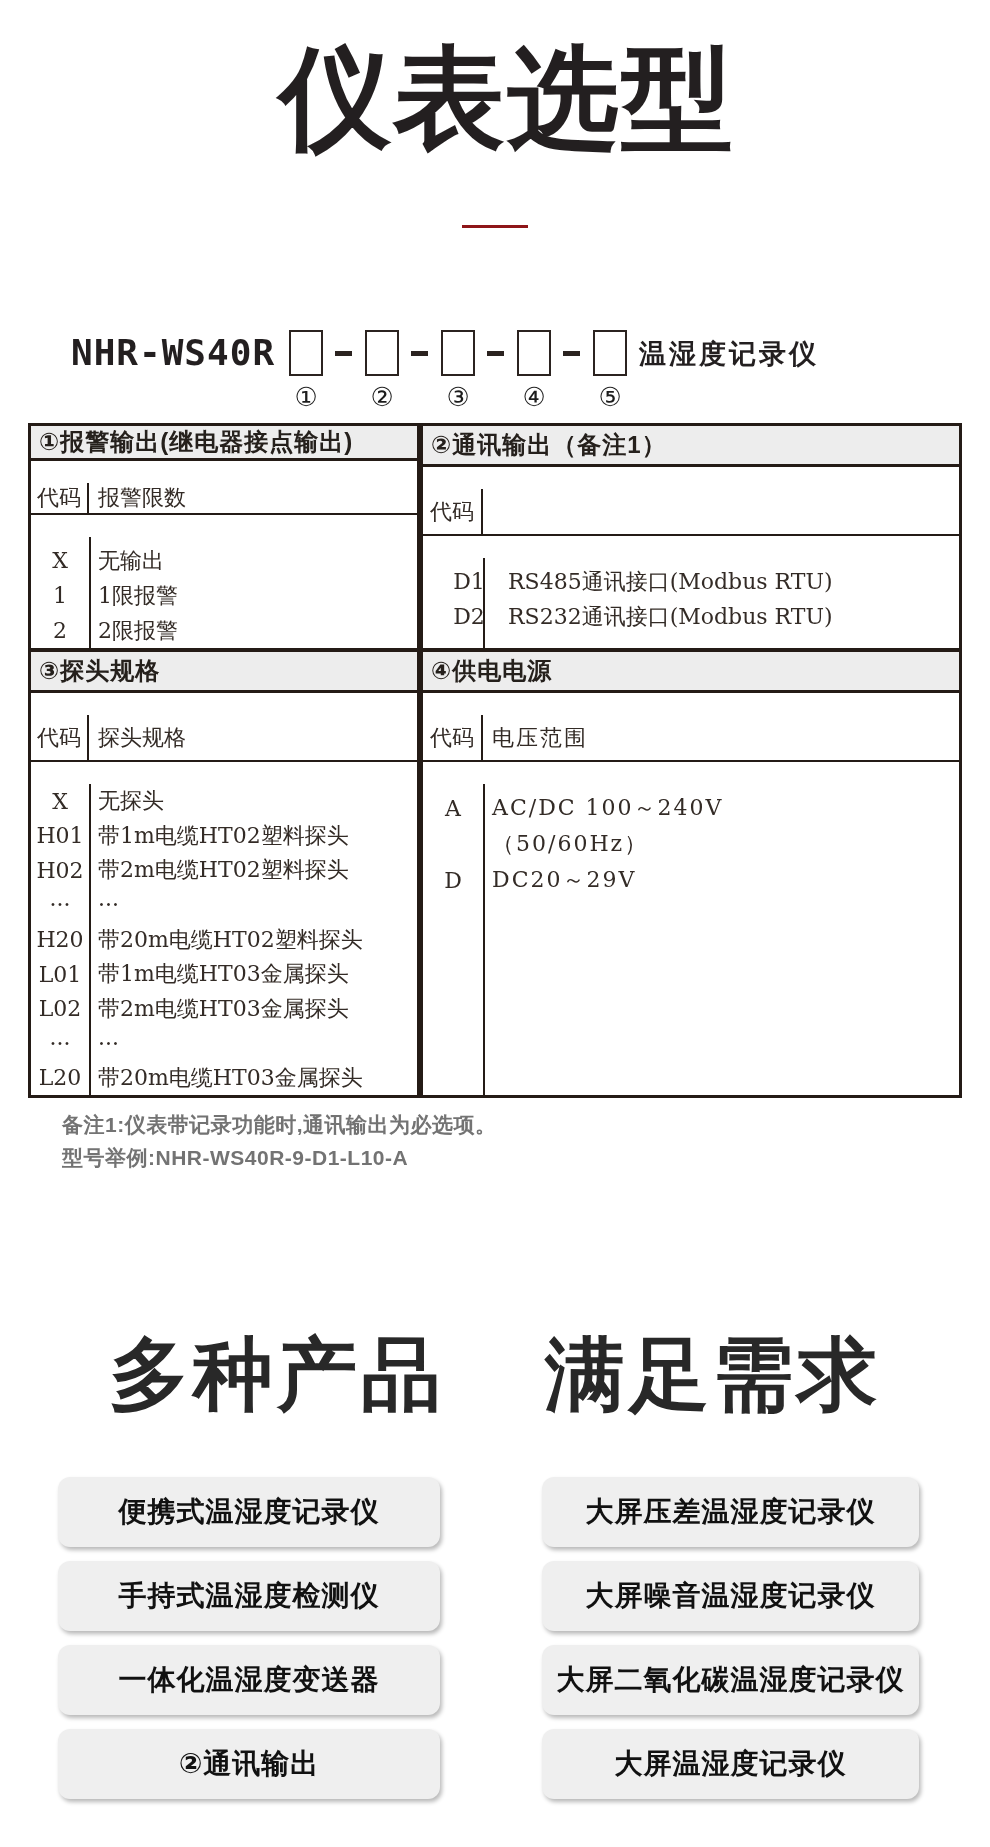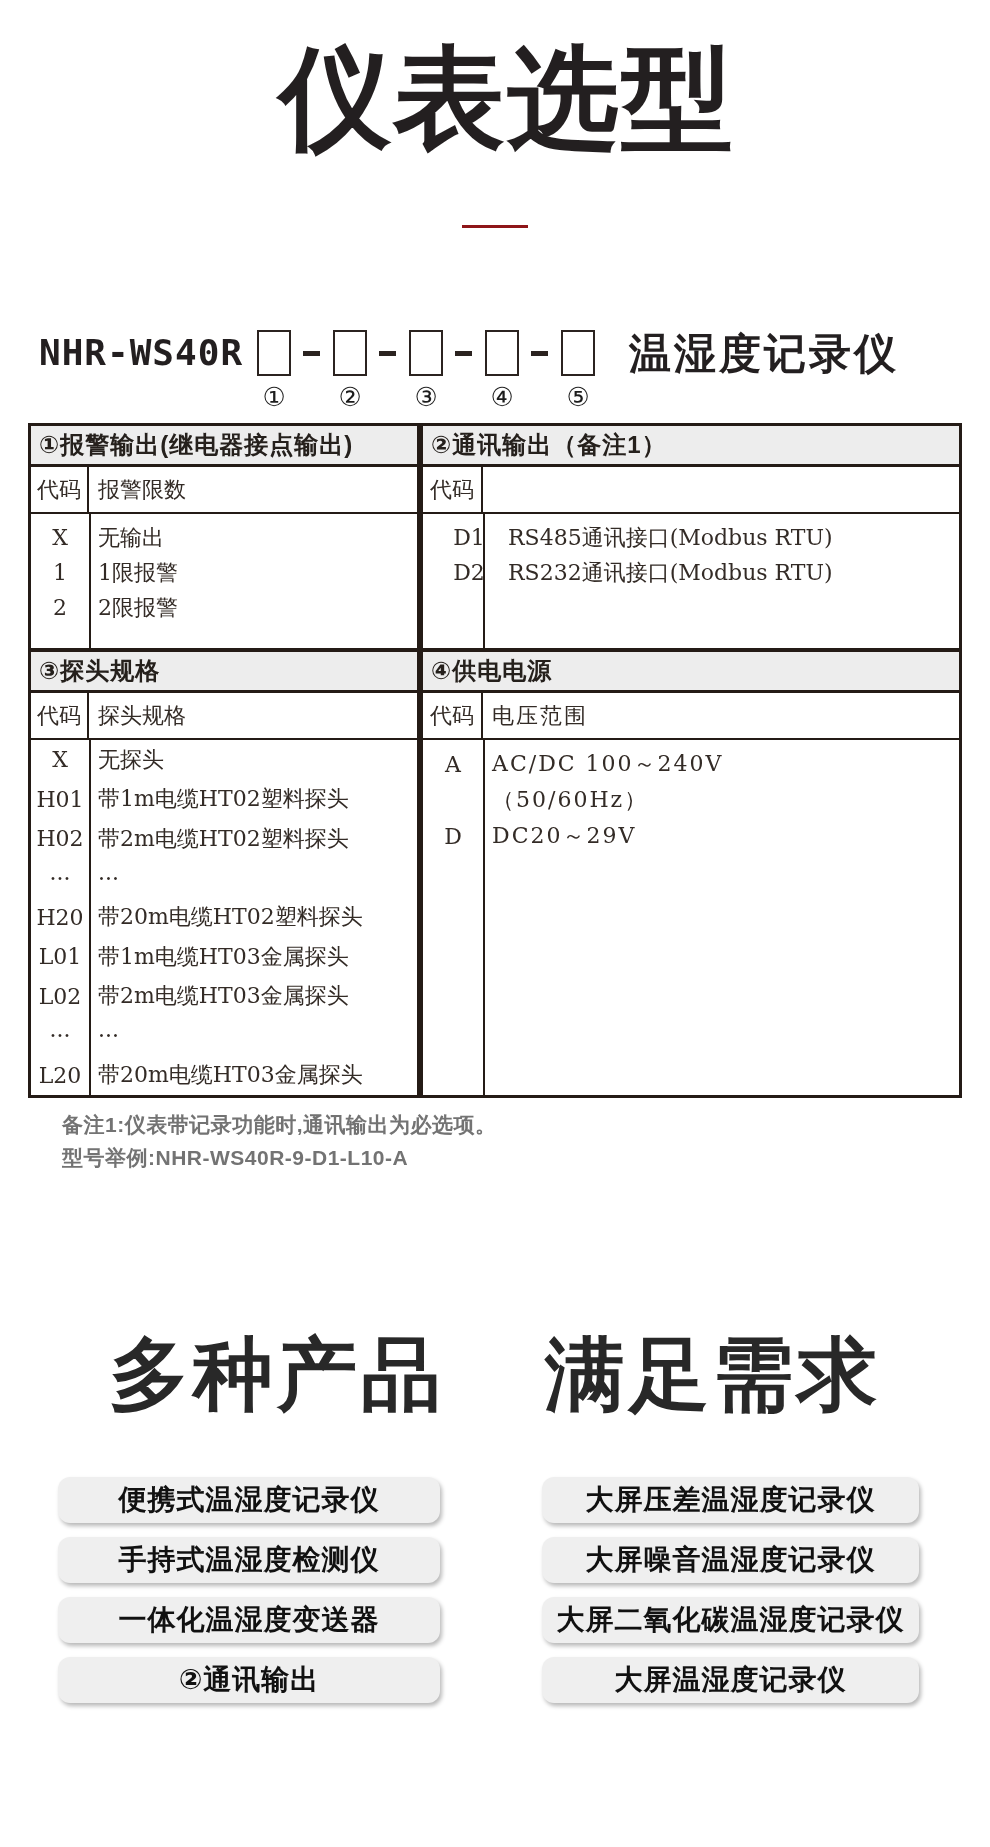--- a/index.html
+++ b/index.html
@@ -21,57 +21,57 @@
     text-align:center;font-size:112px;line-height:130px;font-weight:900;
     color:var(--text-dark);letter-spacing:2px;
   }
   .title-accent{
     position:absolute;top:225px;left:50%;transform:translateX(-50%);
     width:66px;height:3px;background:var(--accent-red);
   }
 
   
   .model-line{
-    position:absolute;top:330px;left:39px;
+    position:absolute;top:330px;left:71px;
     display:flex;align-items:flex-start;
     color:var(--text-dark);
   }
   .model-prefix{
     font-size:36px;font-weight:800;line-height:46px;letter-spacing:1px;
     font-family:"DejaVu Sans Mono","Liberation Mono",monospace;
   }
   .model-slots{display:flex;margin-left:14px;}
   .model-slot{display:flex;flex-direction:column;align-items:center;position:relative;}
   .model-slot + .model-slot{margin-left:42px;}
   .model-slot + .model-slot::before{
     content:"";position:absolute;left:-30px;top:21px;width:17px;height:5px;
     background:#2b2320;
   }
   .model-box{width:34px;height:46px;border:2px solid #2b2320;background:#fff;}
   .model-slot-num{margin-top:7px;font-size:26px;line-height:28px;color:#1c1c1c;}
   .model-suffix{
-    margin-left:34px;font-size:42px;font-weight:700;line-height:48px;letter-spacing:3px;
+    margin-left:12px;font-size:27px;font-weight:700;line-height:48px;letter-spacing:3px;
   }
 
   
   .spec-table{
     position:absolute;top:423px;left:28px;width:934px;height:675px;
     border:3px solid var(--table-border);background:#fff;
     display:grid;
     grid-template-columns:386px 6px 1fr;
     grid-template-rows:222px 4px 1fr;
     color:var(--body-text);
   }
   .vdiv{grid-column:2;grid-row:1/4;background:var(--table-border);}
   .hdiv{grid-row:2;grid-column:1/4;background:var(--table-border);}
   .q1{grid-column:1;grid-row:1;}
   .q2{grid-column:3;grid-row:1;}
   .q3{grid-column:1;grid-row:3;}
   .q4{grid-column:3;grid-row:3;}
-  .half{display:flex;flex-direction:column;overflow:hidden;}
+  .half{display:flex;flex-direction:column;overflow:hidden;gap:22px;}
   .sec-title{
     height:41px;background:var(--table-header-bg);
     border-bottom:3px solid var(--table-border);
     display:flex;align-items:center;padding-left:8px;
     font-size:24px;font-weight:700;color:#25201c;letter-spacing:1px;
   }
   .col-head{
     height:47px;border-bottom:2px solid var(--table-border);
     display:flex;align-items:stretch;
     font-family:"DejaVu Serif","Liberation Serif",serif;font-size:22px;
@@ -111,21 +111,21 @@
     font-size:80px;font-weight:900;color:#282828;letter-spacing:4px;
   }
 
   
   .btn-col{
     position:absolute;top:1477px;display:flex;flex-direction:column;gap:14px;
   }
   .btn-col.left{left:58px;width:382px;}
   .btn-col.right{left:542px;width:377px;}
   .product-button{
-    height:46px;border:none;border-radius:12px;background:var(--button-bg);
+    height:70px;border:none;border-radius:12px;background:var(--button-bg);
     box-shadow:2px 3px 4px rgba(0,0,0,0.28);
     font-family:"Liberation Sans","DejaVu Sans",sans-serif;
     font-size:28px;font-weight:700;color:#111;letter-spacing:1px;
     display:flex;align-items:center;justify-content:center;cursor:pointer;
   }
 </style>
 </head>
 <body>
 
 <div class="page">

